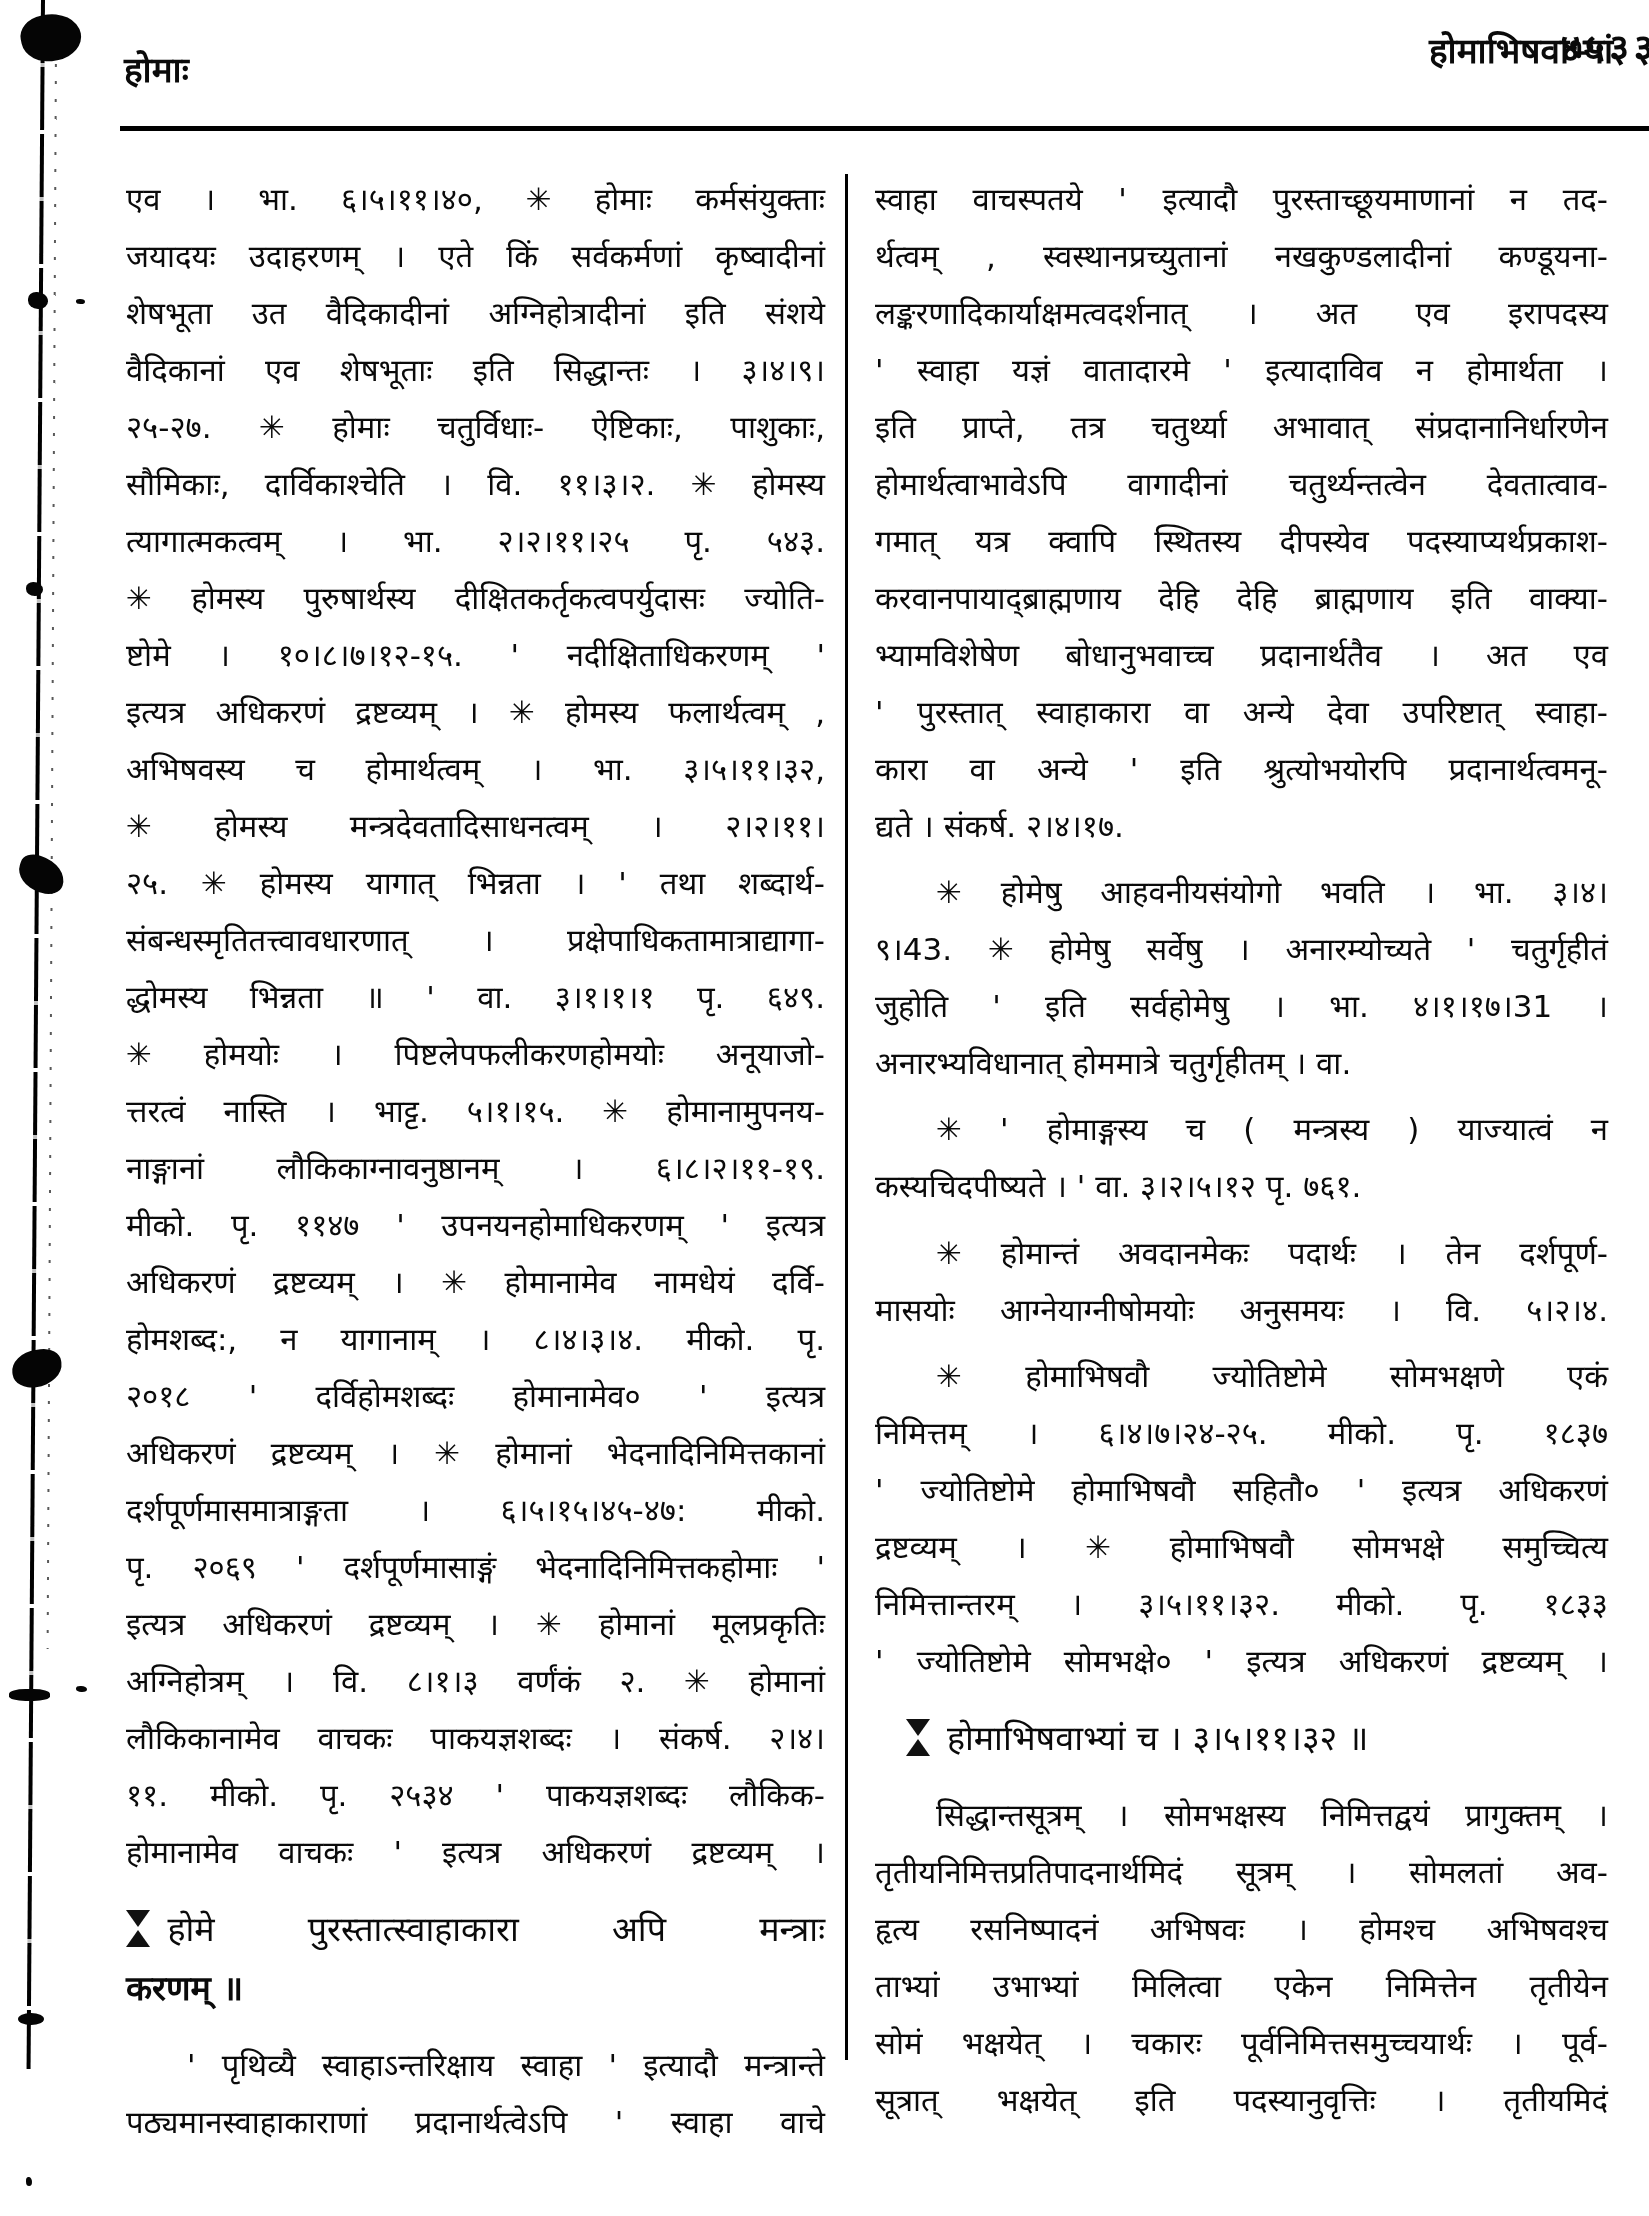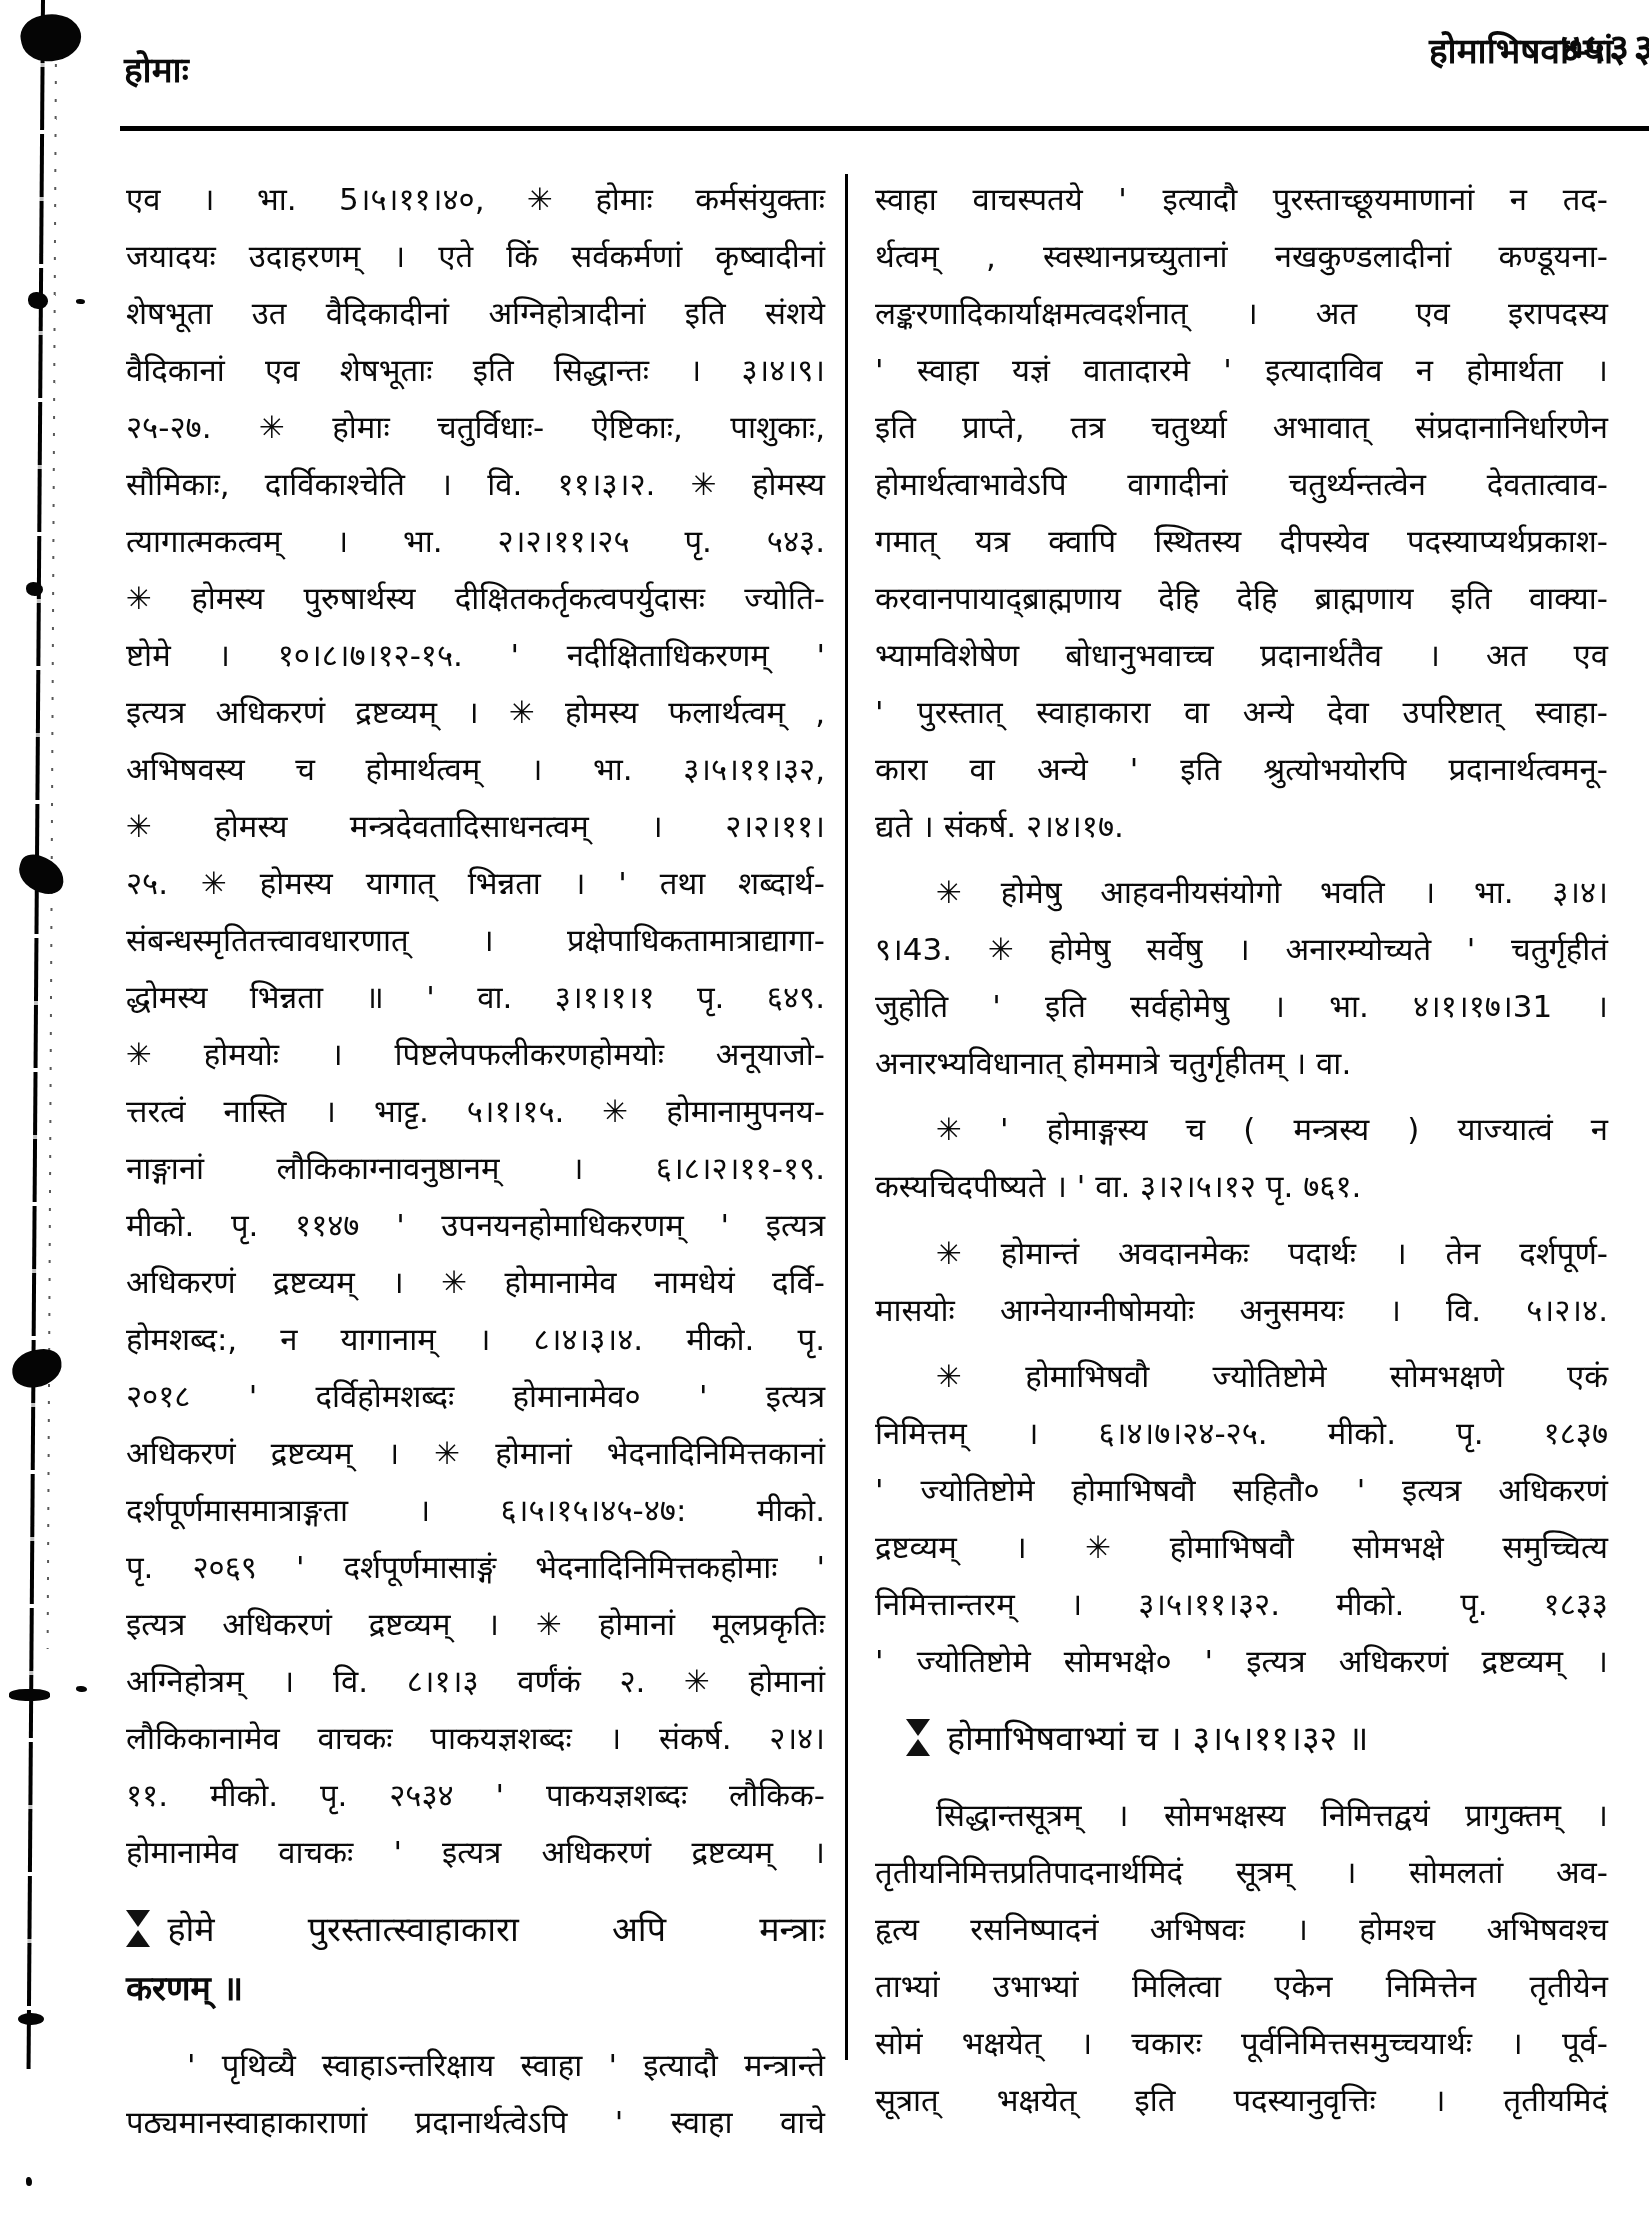--- a/index.html
+++ b/index.html
@@ -63,21 +63,21 @@
   <div class="blob" style="left:26px;top:2177px;width:6.1px;height:9.2px;"></div>
 
   <div class="hdr-left">होमाः</div>
   <div class="hdr-center">४५३३</div>
   <div class="hdr-right">होमाभिषवाभ्यां</div>
   <div class="header-rule"></div>
 
   <div class="col-divider"></div>
 
   <div class="col" id="col-left">
-    <div class="ln j">एव । भा. 5।५।११।४०, ✳ होमाः कर्मसंयुक्ताः</div>
+    <div class="ln j">एव । भा. ६।५।११।४०, ✳ होमाः कर्मसंयुक्ताः</div>
     <div class="ln j">जयादयः उदाहरणम् । एते किं सर्वकर्मणां कृष्वादीनां</div>
     <div class="ln j">शेषभूता उत वैदिकादीनां अग्निहोत्रादीनां इति संशये</div>
     <div class="ln j">वैदिकानां एव शेषभूताः इति सिद्धान्तः । ३।४।९।</div>
     <div class="ln j">२५-२७. ✳ होमाः चतुर्विधाः- ऐष्टिकाः, पाशुकाः,</div>
     <div class="ln j">सौमिकाः, दार्विकाश्चेति । वि. ११।३।२. ✳ होमस्य</div>
     <div class="ln j">त्यागात्मकत्वम् । भा. २।२।११।२५ पृ. ५४३.</div>
     <div class="ln j">✳ होमस्य पुरुषार्थस्य दीक्षितकर्तृकत्वपर्युदासः ज्योति-</div>
     <div class="ln j">ष्टोमे । १०।८।७।१२-१५. ' नदीक्षिताधिकरणम् '</div>
     <div class="ln j">इत्यत्र अधिकरणं द्रष्टव्यम् । ✳ होमस्य फलार्थत्वम् ,</div>
     <div class="ln j">अभिषवस्य च होमार्थत्वम् । भा. ३।५।११।३२,</div>

